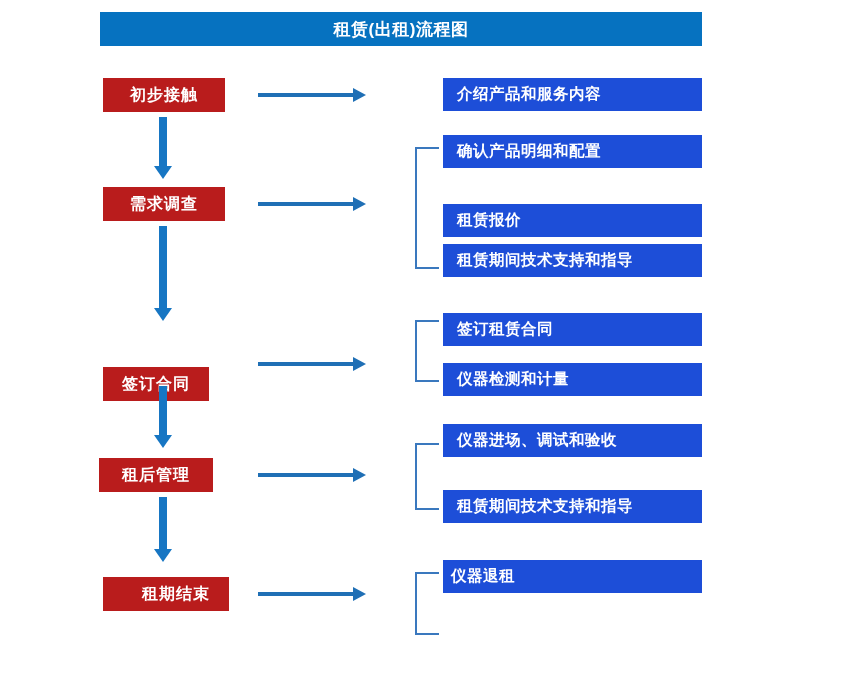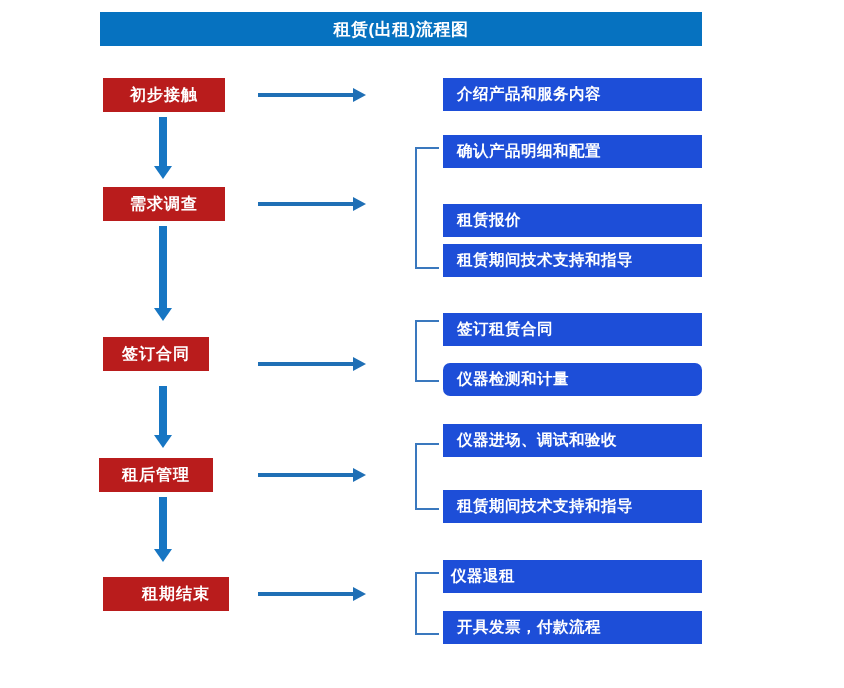--- a/index.html
+++ b/index.html
@@ -157,31 +157,31 @@
 
   <div class="detail-box" style="top:135px;">确认产品明细和配置</div>
   <div class="detail-box" style="top:204px;">租赁报价</div>
   <div class="detail-box" style="top:244px;">租赁期间技术支持和指导</div>
 
   <div class="v-arrow" style="left:154px; top:226px; height:95px;">
     <span class="shaft" style="height:82px;"></span>
     <span class="head"></span>
   </div>
 
-  <div class="stage-box" style="left:103px; top:337px; width:106px;">签订合同</div>
+  <div class="stage-box" style="left:103px; top:367px; width:106px;">签订合同</div>
 
   <div class="h-arrow" style="left:258px; top:357px;">
     <span class="shaft"></span>
     <span class="head"></span>
   </div>
 
   <div class="bracket" style="left:415px; top:320px; height:62px;"></div>
 
   <div class="detail-box" style="top:313px;">签订租赁合同</div>
-  <div class="detail-box" style="top:363px;border-radius:7px;">仪器检测和计量</div>
+  <div class="detail-box" style="top:363px;">仪器检测和计量</div>
 
   <div class="v-arrow" style="left:154px; top:386px; height:62px;">
     <span class="shaft" style="height:49px;"></span>
     <span class="head"></span>
   </div>
 
   <div class="stage-box" style="left:99px; top:458px; width:114px;text-align:right;">租后管理</div>
 
   <div class="h-arrow" style="left:258px; top:468px;">
     <span class="shaft"></span>
@@ -201,15 +201,14 @@
   <div class="stage-box" style="left:103px; top:577px; width:106px;padding-left:20px;">租期结束</div>
 
   <div class="h-arrow" style="left:258px; top:587px;">
     <span class="shaft"></span>
     <span class="head"></span>
   </div>
 
   <div class="bracket" style="left:415px; top:572px; height:63px;"></div>
 
   <div class="detail-box" style="top:560px;padding-left:8px;">仪器退租</div>
-  <div class="detail-box" style="top:611px;">开具发票，付款流程</div>
 
 </div>
 
 </body></html>

